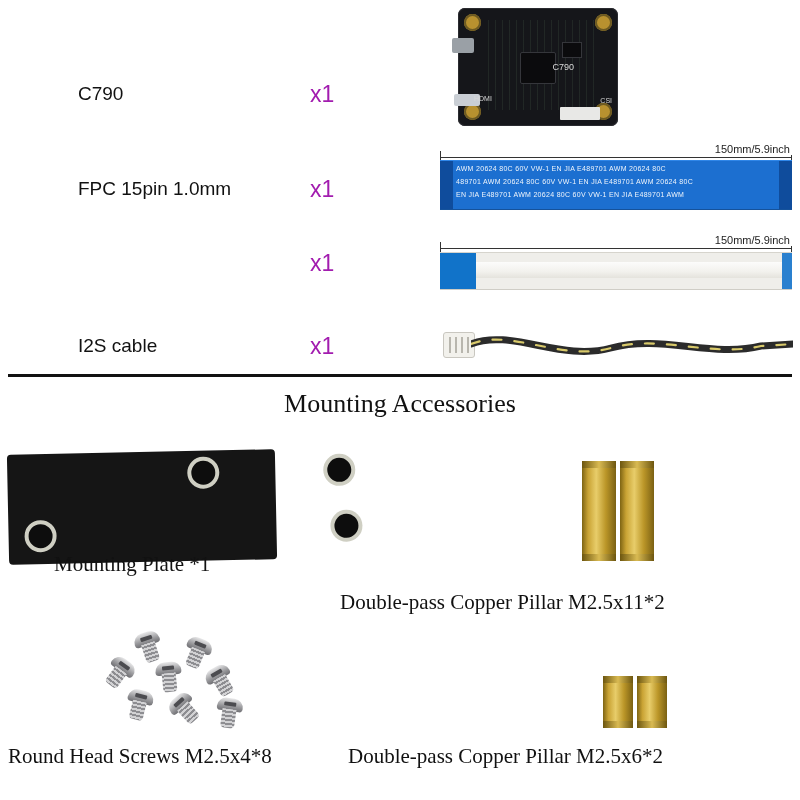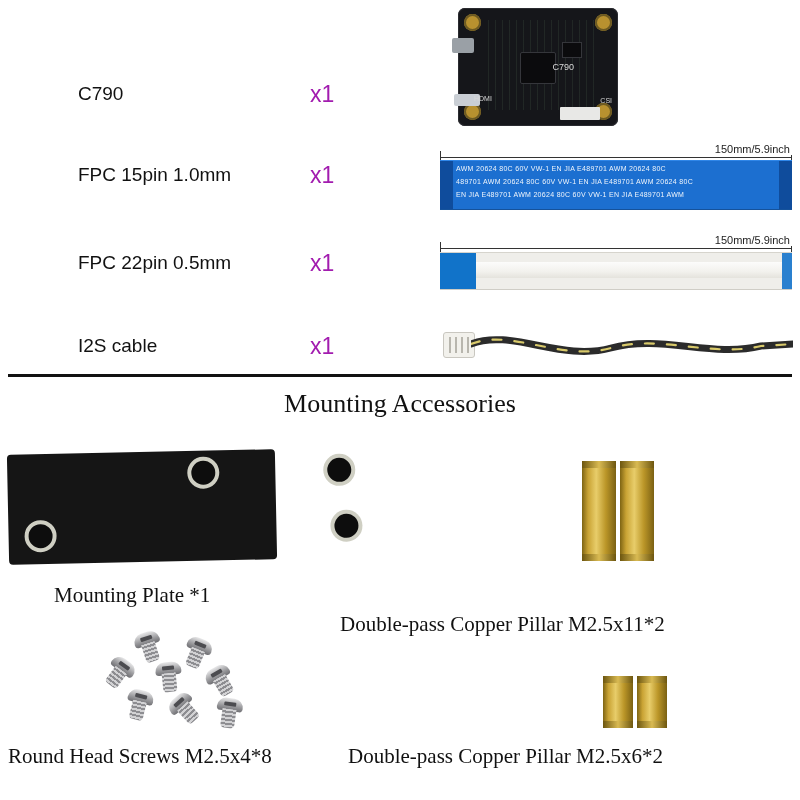--- a/index.html
+++ b/index.html
@@ -396,42 +396,41 @@
     <div class="usb"></div>
     <div class="hdmi"></div>
     <div class="chip"></div>
     <div class="chip2"></div>
     <div class="conn"></div>
     <div class="silk name">C790</div>
     <div class="silk hdmi-lbl">HDMI</div>
     <div class="silk csi-lbl">CSI</div>
   </div>
 
-  <div class="pl-row" style="top:137px;">
+  <div class="pl-row" style="top:151px;">
     <div class="pl-name">FPC 15pin 1.0mm</div>
     <div class="pl-qty">x1</div>
   </div>
 
   <div class="dimline" style="left:440px; top:131px; width:352px; height:22px;">
     <div class="bar" style="width:352px;"></div>
     <div class="tick" style="left:0;"></div>
     <div class="tick" style="right:0;"></div>
     <div class="txt">150mm/5.9inch</div>
   </div>
 
   <div class="fpc15">
     <div class="endtab l"></div>
     <div class="endtab r"></div>
     <div class="txtrow r1">AWM  20624  80C  60V  VW-1        EN JIA E489701   AWM  20624  80C</div>
     <div class="txtrow r2">489701   AWM  20624  80C  60V  VW-1        EN JIA E489701   AWM  20624  80C</div>
     <div class="txtrow r3">EN JIA E489701   AWM  20624  80C  60V  VW-1        EN JIA E489701   AWM</div>
   </div>
 
   <div class="pl-row" style="top:225px;">
-    <div class="pl-name">FPC 22pin 0.5mm</div>
     <div class="pl-qty">x1</div>
   </div>
 
   <div class="dimline" style="left:440px; top:222px; width:352px; height:22px;">
     <div class="bar" style="width:352px;"></div>
     <div class="tick" style="left:0;"></div>
     <div class="tick" style="right:0;"></div>
     <div class="txt">150mm/5.9inch</div>
   </div>
 
@@ -463,33 +462,33 @@
 <div class="divider"></div>
 
 <div class="mount-title">Mounting Accessories</div>
 
 <div class="plate">
   <div class="hole h1"></div>
   <div class="hole h2"></div>
   <div class="hole h3"></div>
   <div class="hole h4"></div>
 </div>
-<div class="caption" style="left:54px; top:583px;">Mounting Plate *1</div>
+<div class="caption" style="left:54px; top:552px;">Mounting Plate *1</div>
 
 <div class="pillar-group" style="left:582px; top:461px; width:100px; height:100px;">
   <div class="pillar" style="left:0; top:0; width:34px; height:100px;">
     <div class="cap t"></div>
     <div class="cap b"></div>
   </div>
   <div class="pillar" style="left:38px; top:0; width:34px; height:100px;">
     <div class="cap t"></div>
     <div class="cap b"></div>
   </div>
 </div>
-<div class="caption" style="left:340px; top:612px;">Double-pass Copper Pillar M2.5x11*2</div>
+<div class="caption" style="left:340px; top:590px;">Double-pass Copper Pillar M2.5x11*2</div>
 
 <div class="screws">
   <div class="screw" style="left:40px; top:0; transform:rotate(-18deg);">
       <div class="head"></div>
       <div class="shaft"></div>
     </div>
   <div class="screw" style="left:88px; top:6px; transform:rotate(22deg);">
       <div class="head"></div>
       <div class="shaft"></div>
     </div>

